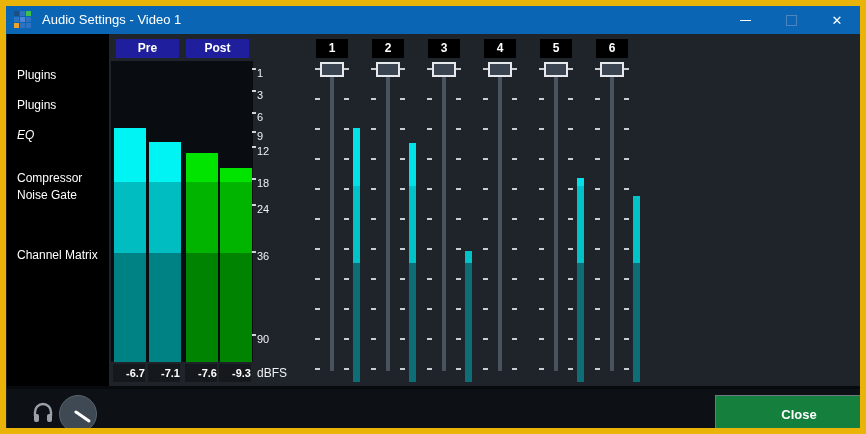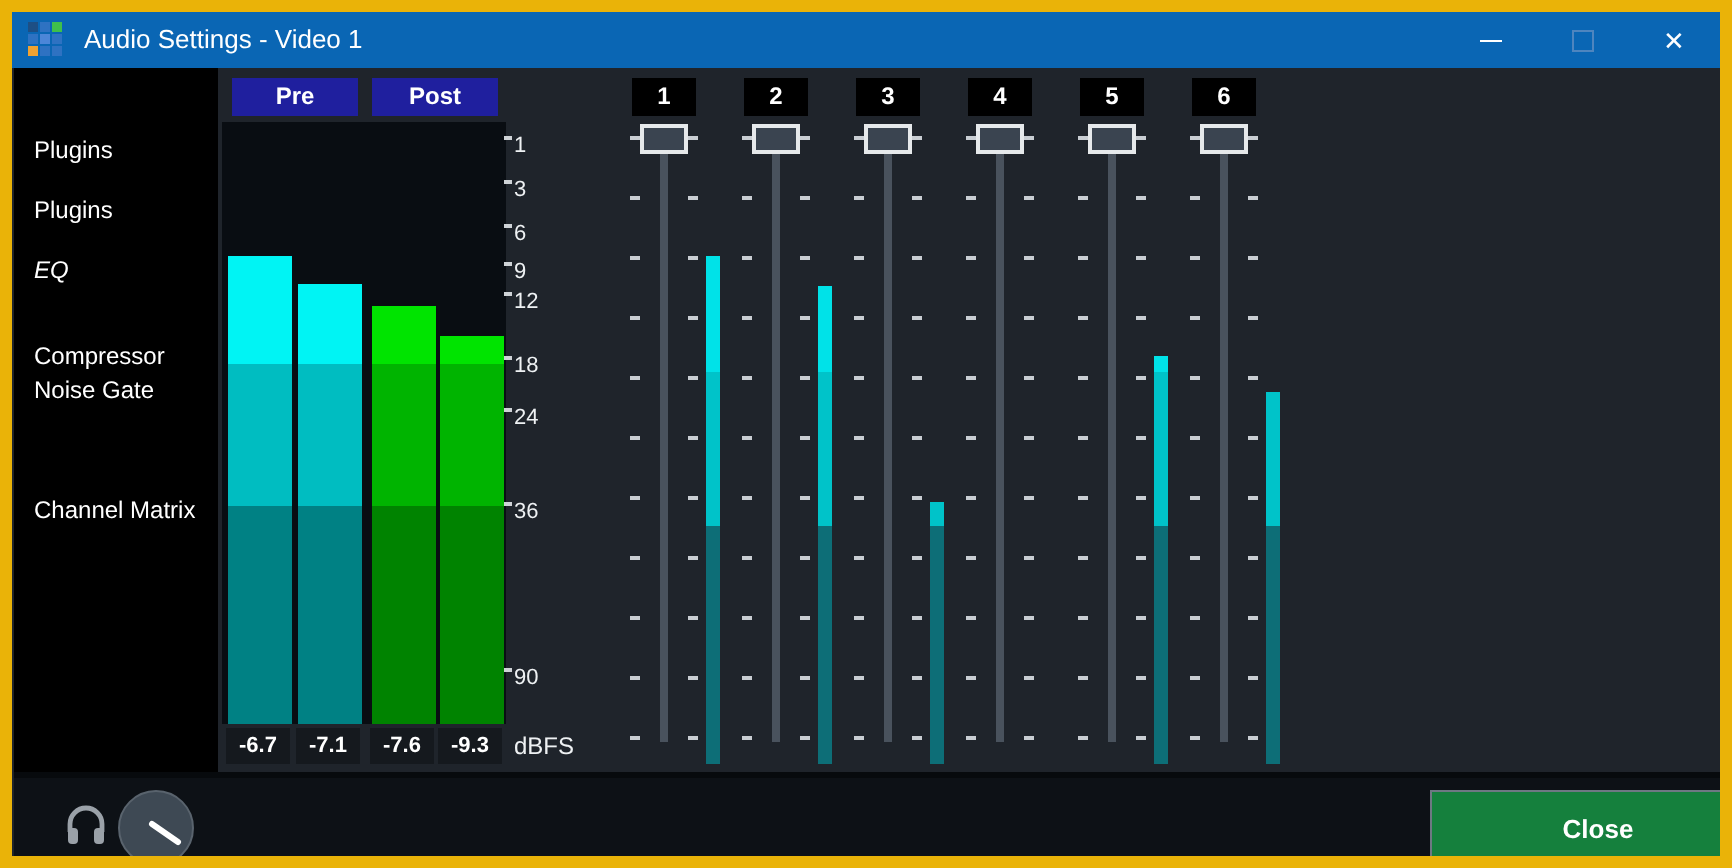--- a/index.html
+++ b/index.html
@@ -20,21 +20,21 @@
   .glyph-close{color:#fff;font-size:13px;line-height:13px;}
   
   .sidebar{position:absolute;left:1px;top:28px;width:102px;height:354px;background:#000;}
   .side-item{position:absolute;left:0;width:102px;height:29px;line-height:29px;color:#fff;font-size:12px;padding-left:10px;box-sizing:border-box;cursor:default;}
   .side-item.selected{background:#187818;}
   
   .meter-well{position:absolute;left:105px;top:55px;width:142px;height:301px;background:#090d12;}
   .grp-label{position:absolute;top:33px;width:63px;height:19px;background:#1f1f9e;color:#fff;font-size:12px;font-weight:bold;text-align:center;line-height:19px;}
   .big-bar{position:absolute;width:32px;}
   .seg{position:absolute;left:0;width:100%;}
-  .readout{position:absolute;top:358px;width:32px;height:18px;background:#15191e;color:#fff;font-size:11px;font-weight:bold;text-align:center;line-height:18px;}
+  .readout{position:absolute;top:358px;width:32px;height:18px;background:#15191e;color:#fff;font-size:11px;font-weight:bold;text-align:right;line-height:18px;}
   .dbfs-label{position:absolute;left:251px;top:358px;height:18px;line-height:18px;color:#eef1f3;font-size:12px;}
   .scale-mark{position:absolute;left:246px;display:flex;align-items:flex-start;color:#eef1f3;font-size:11px;line-height:12px;}
   .scale-mark .dash{width:4px;height:2px;background:#cfd3d7;margin:1px 1px 0 0;}
   
   .ch-header{position:absolute;top:33px;width:32px;height:19px;background:#000;color:#fff;font-size:12px;font-weight:bold;text-align:center;line-height:19px;}
   .fader-track{position:absolute;top:57px;width:4px;height:308px;background:#49525d;}
   .fader-handle{position:absolute;top:56px;width:20px;height:11px;background:#3a4450;border:2px solid #e6e9eb;}
   .fader-tick{position:absolute;width:5px;height:2px;background:#c9ced3;}
   .ch-meter-seg{position:absolute;width:7px;}
   

